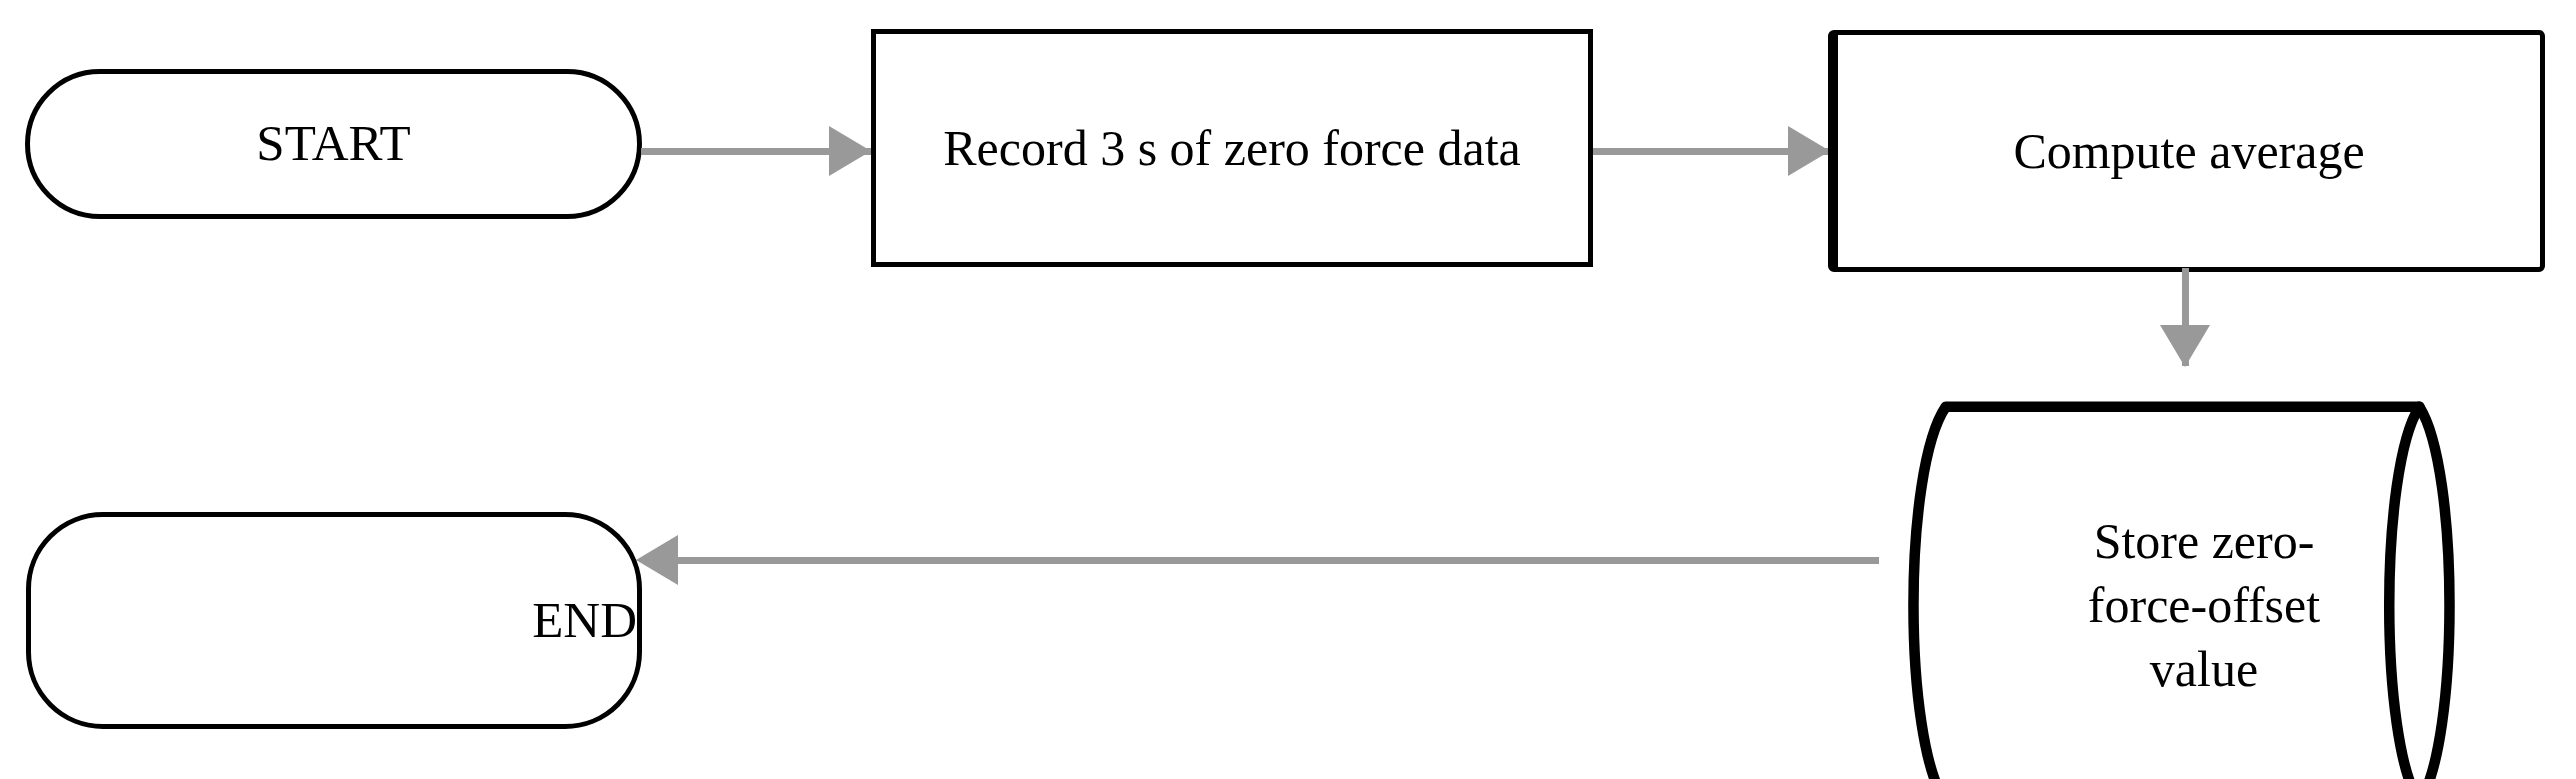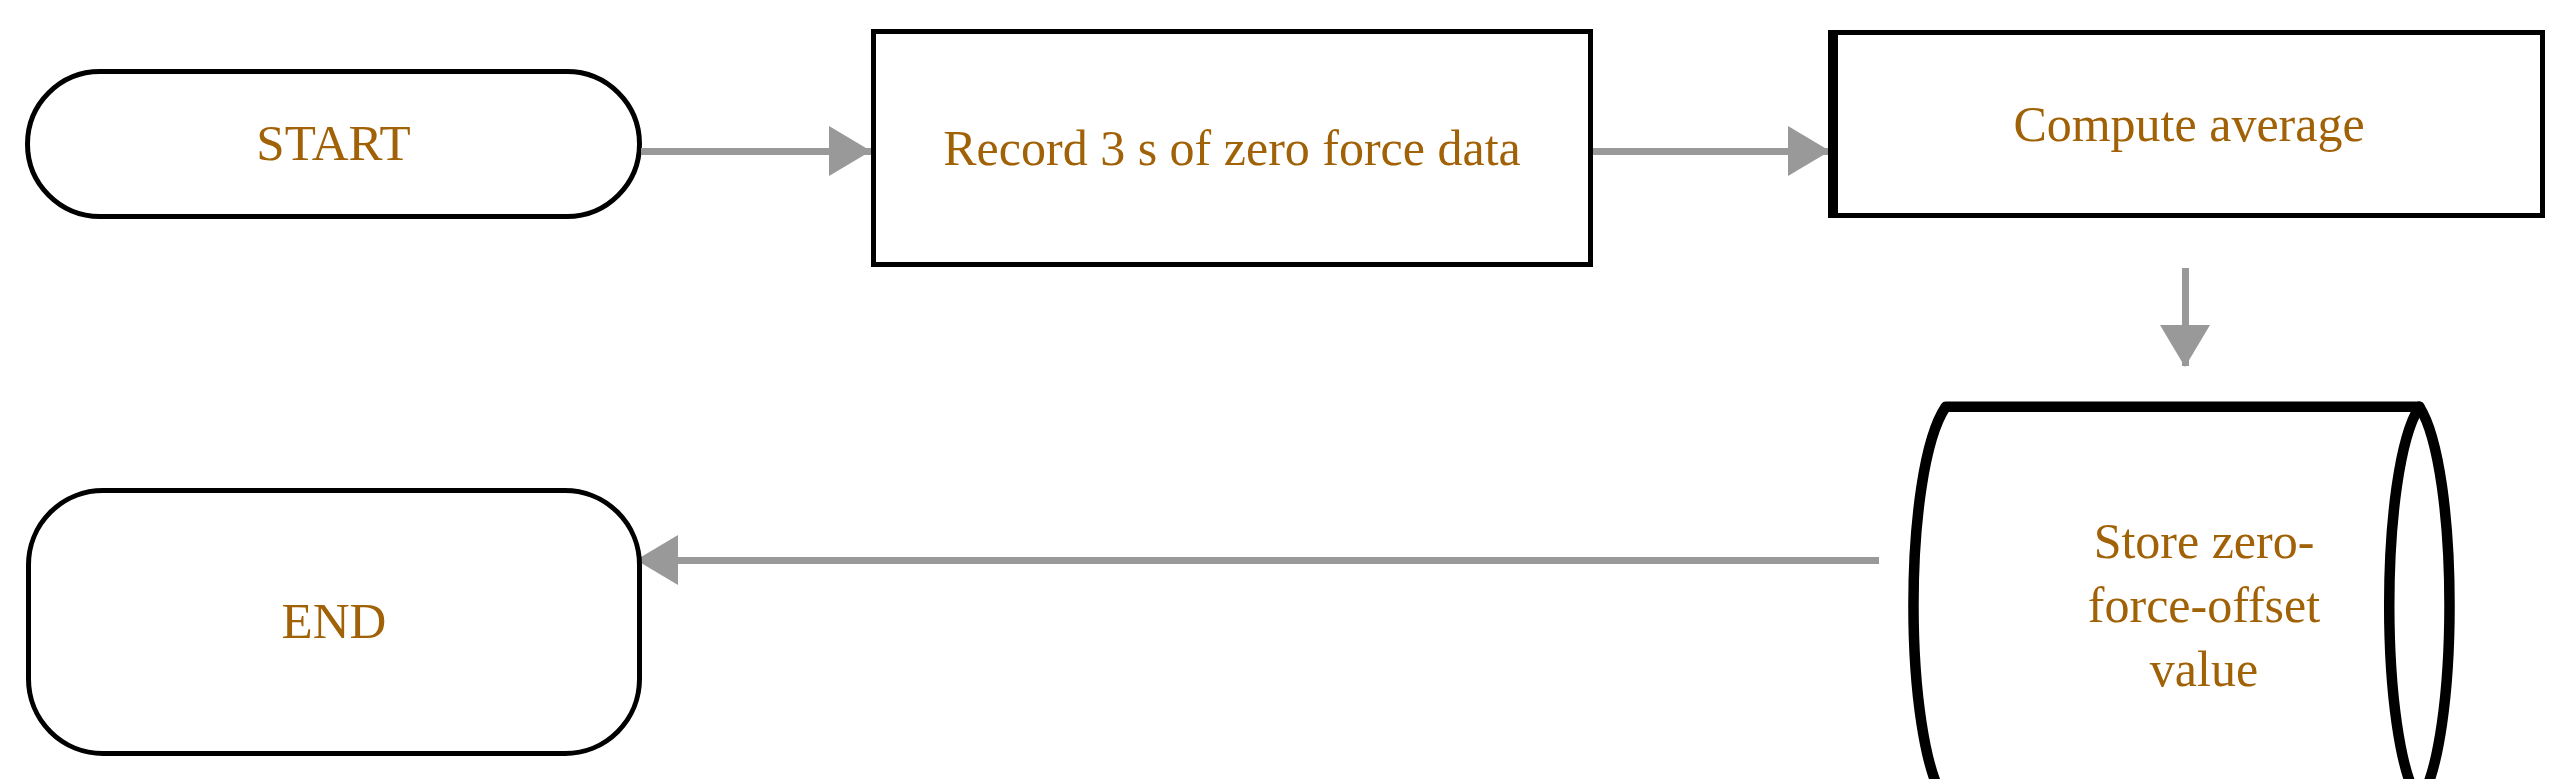--- a/index.html
+++ b/index.html
@@ -24,65 +24,67 @@
     align-items: center;
     justify-content: center;
     text-align: center;
     color: #000000;
     background: #ffffff;
   }
   .node-label {
     display: block;
     line-height: 1.28;
     white-space: pre-line;
-    color: #a16207;
+    color: #000000;
     font-family: Liberation Serif, serif;
   }
 
   
   .terminator {
     border: 5.7px solid #000000;
     border-radius: 77px;
   }
   #node-start {
     left: 25px;
     top: 69px;
     width: 617px;
     height: 150px;
     font-size: 51px;
   }
   #node-end {
     left: 26px;
-    top: 488px;
+    top: 512px;
     width: 616px;
-    height: 268px;
+    height: 217px;
     font-size: 51px;
+    justify-content: flex-end;
   }
 
   
   .process {
     border: 5.7px solid #000000;
   }
   #node-record {
     left: 871px;
     top: 29px;
     width: 722px;
     height: 238px;
     font-size: 50px;
     padding: 0 25px;
     justify-content: center;
   }
   #node-compute {
     left: 1828px;
     top: 30px;
     width: 717px;
-    height: 188px;
+    height: 242px;
     font-size: 50px;
     padding: 0 25px;
     border-left-width: 10.5px;
+    border-radius: 6px;
   }
 
   
   #node-store {
     left: 1874px;
     top: 362px;
     width: 620px;
     height: 407px;
     font-size: 50px;
     margin-top: 39px;

